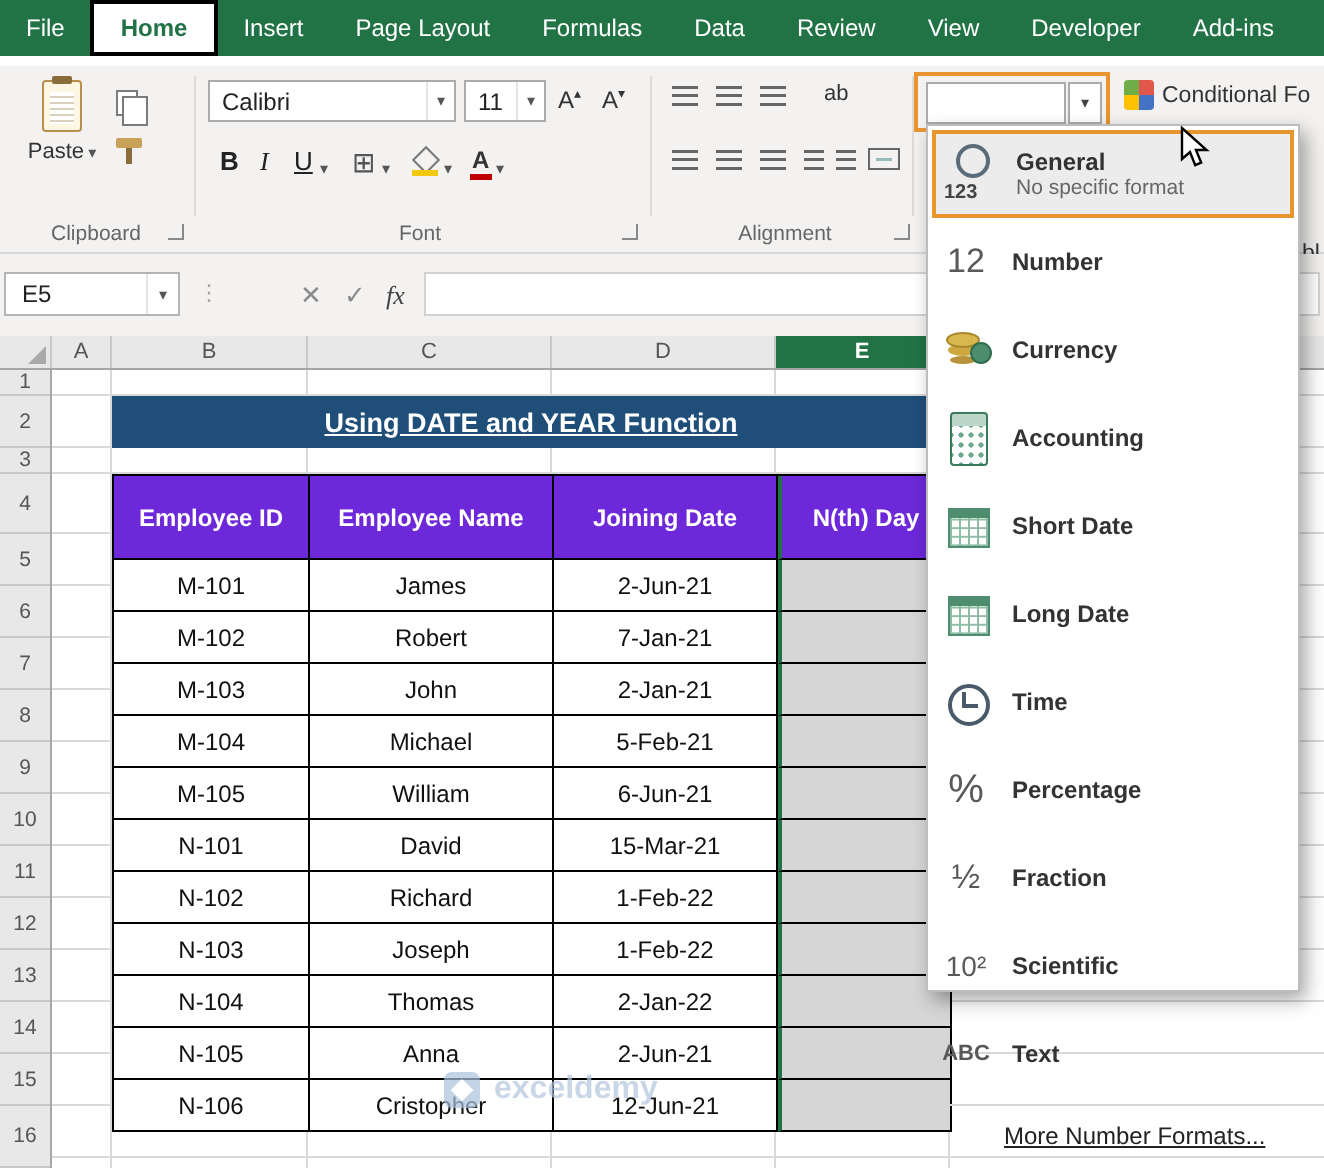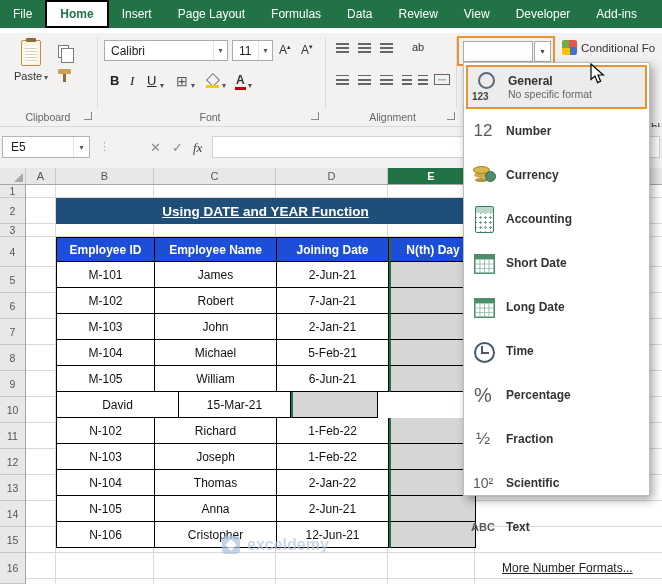--- a/index.html
+++ b/index.html
@@ -100,21 +100,21 @@
   .rh:nth-child(n+5){height:26px;}
   .rh:nth-child(16){height:31px;}
 
   .vline{position:absolute;top:17px;bottom:0;width:1px;background:#d9d9d9;}
   .hline{position:absolute;left:26px;right:0;height:1px;background:#d9d9d9;}
 
   .title-cell{position:absolute;left:56px;top:30px;width:419px;height:26px;background:#1f4e79;color:#fff;display:flex;align-items:center;justify-content:center;font-weight:700;font-size:13.5px;}
   .title-cell span{text-decoration:underline;}
 
   .xtable{position:absolute;left:56px;top:69px;width:420px;border-left:1px solid #000;border-top:1px solid #000;}
-  .thead{display:flex;height:24px;background:#1d4ed8;}
+  .thead{display:flex;height:42px;background:#6d28d9;}
   .th{display:flex;align-items:center;justify-content:center;color:#fff;font-weight:700;font-size:12px;border-right:1px solid #000;border-bottom:1px solid #000;text-align:center;}
   .c0{width:98px;}.c1{width:122px;}.c2{width:112px;}.ce{width:87px;}
   .trow{display:flex;height:26px;background:#fff;}
   .tcell{display:flex;align-items:center;justify-content:center;font-size:12px;color:#111;border-right:1px solid #000;border-bottom:1px solid #000;}
   .tcell.ce{background:#d6d6d6;border-left:2px solid #217346;}
   .th.ce{border-left:2px solid #217346;}
 
   .watermark{position:absolute;left:222px;top:368px;display:flex;align-items:center;gap:7px;opacity:.7;}
   .wm-logo{width:18px;height:18px;border-radius:4px;background:#aac2de;position:relative;}
   .wm-logo::after{content:"";position:absolute;left:5px;top:5px;width:8px;height:8px;background:#fff;transform:rotate(45deg);}
@@ -404,20 +404,21 @@
           <div class="tcell c2">5-Feb-21</div>
           <div class="tcell ce"></div>
         </div>
           <div class="trow">
           <div class="tcell c0">M-105</div>
           <div class="tcell c1">William</div>
           <div class="tcell c2">6-Jun-21</div>
           <div class="tcell ce"></div>
         </div>
           <div class="trow">
+          <div class="tcell c0">N-101</div>
           <div class="tcell c1">David</div>
           <div class="tcell c2">15-Mar-21</div>
           <div class="tcell ce"></div>
         </div>
           <div class="trow">
           <div class="tcell c0">N-102</div>
           <div class="tcell c1">Richard</div>
           <div class="tcell c2">1-Feb-22</div>
           <div class="tcell ce"></div>
         </div>

